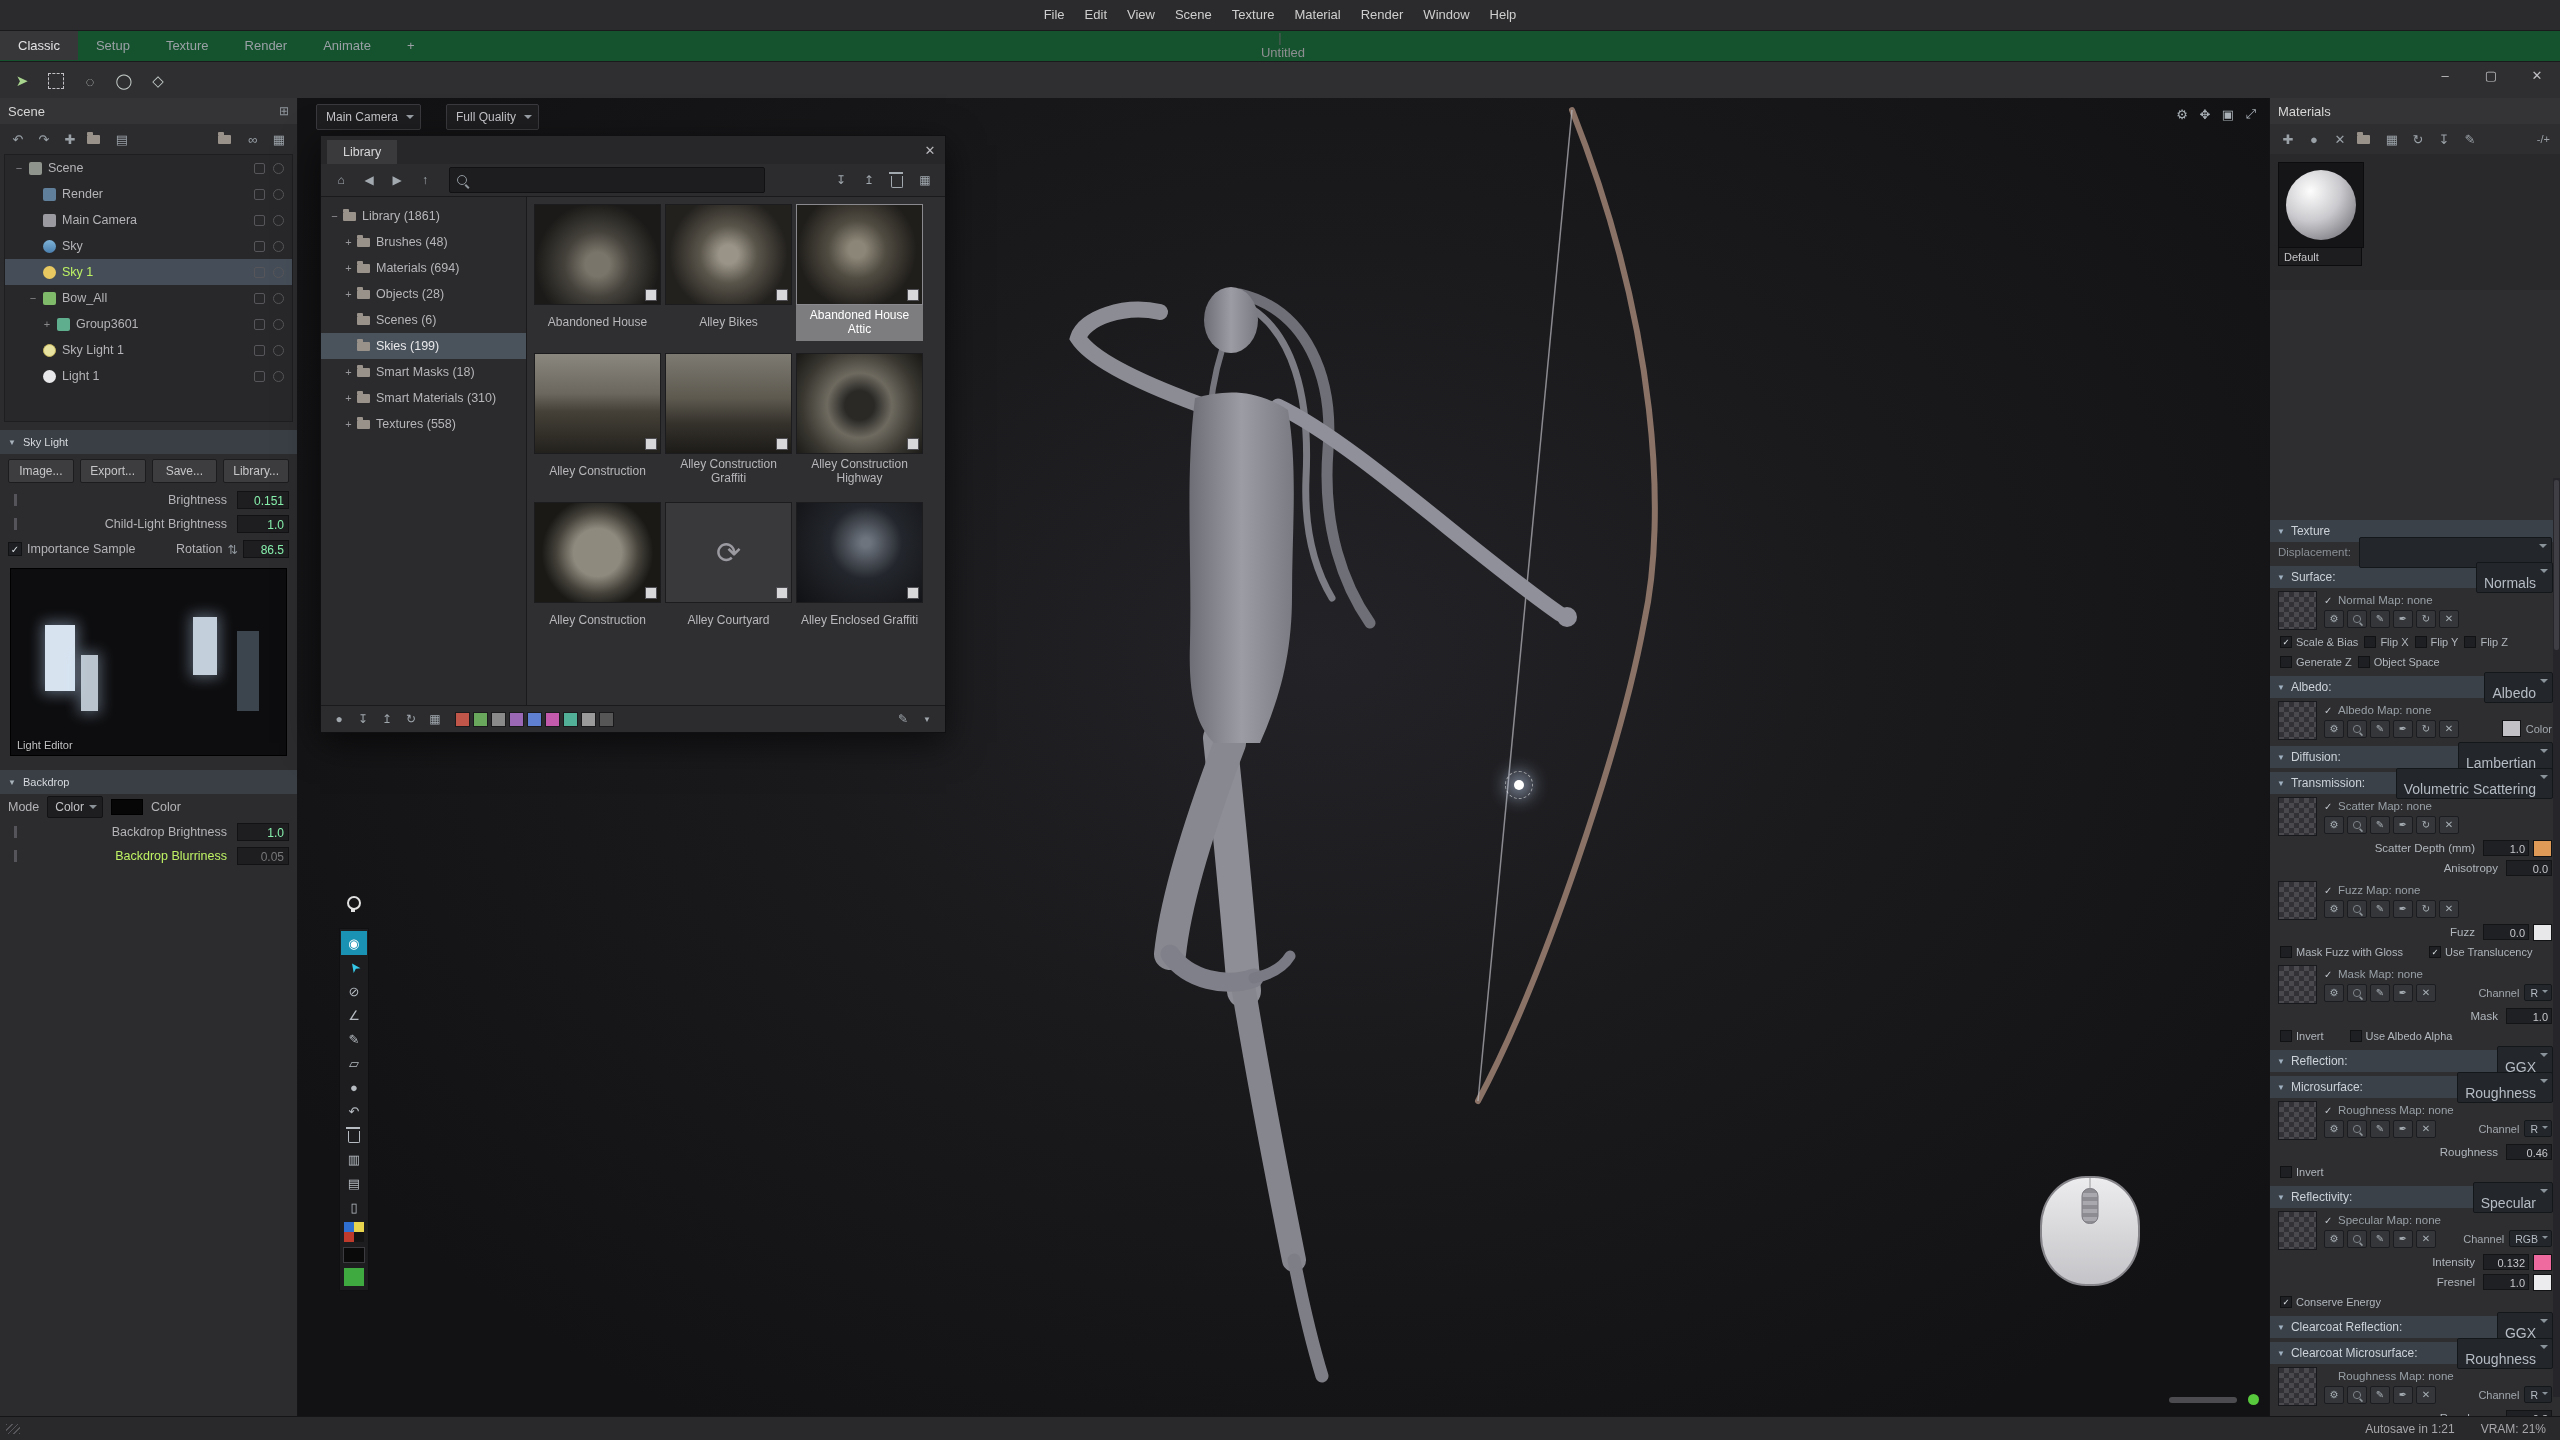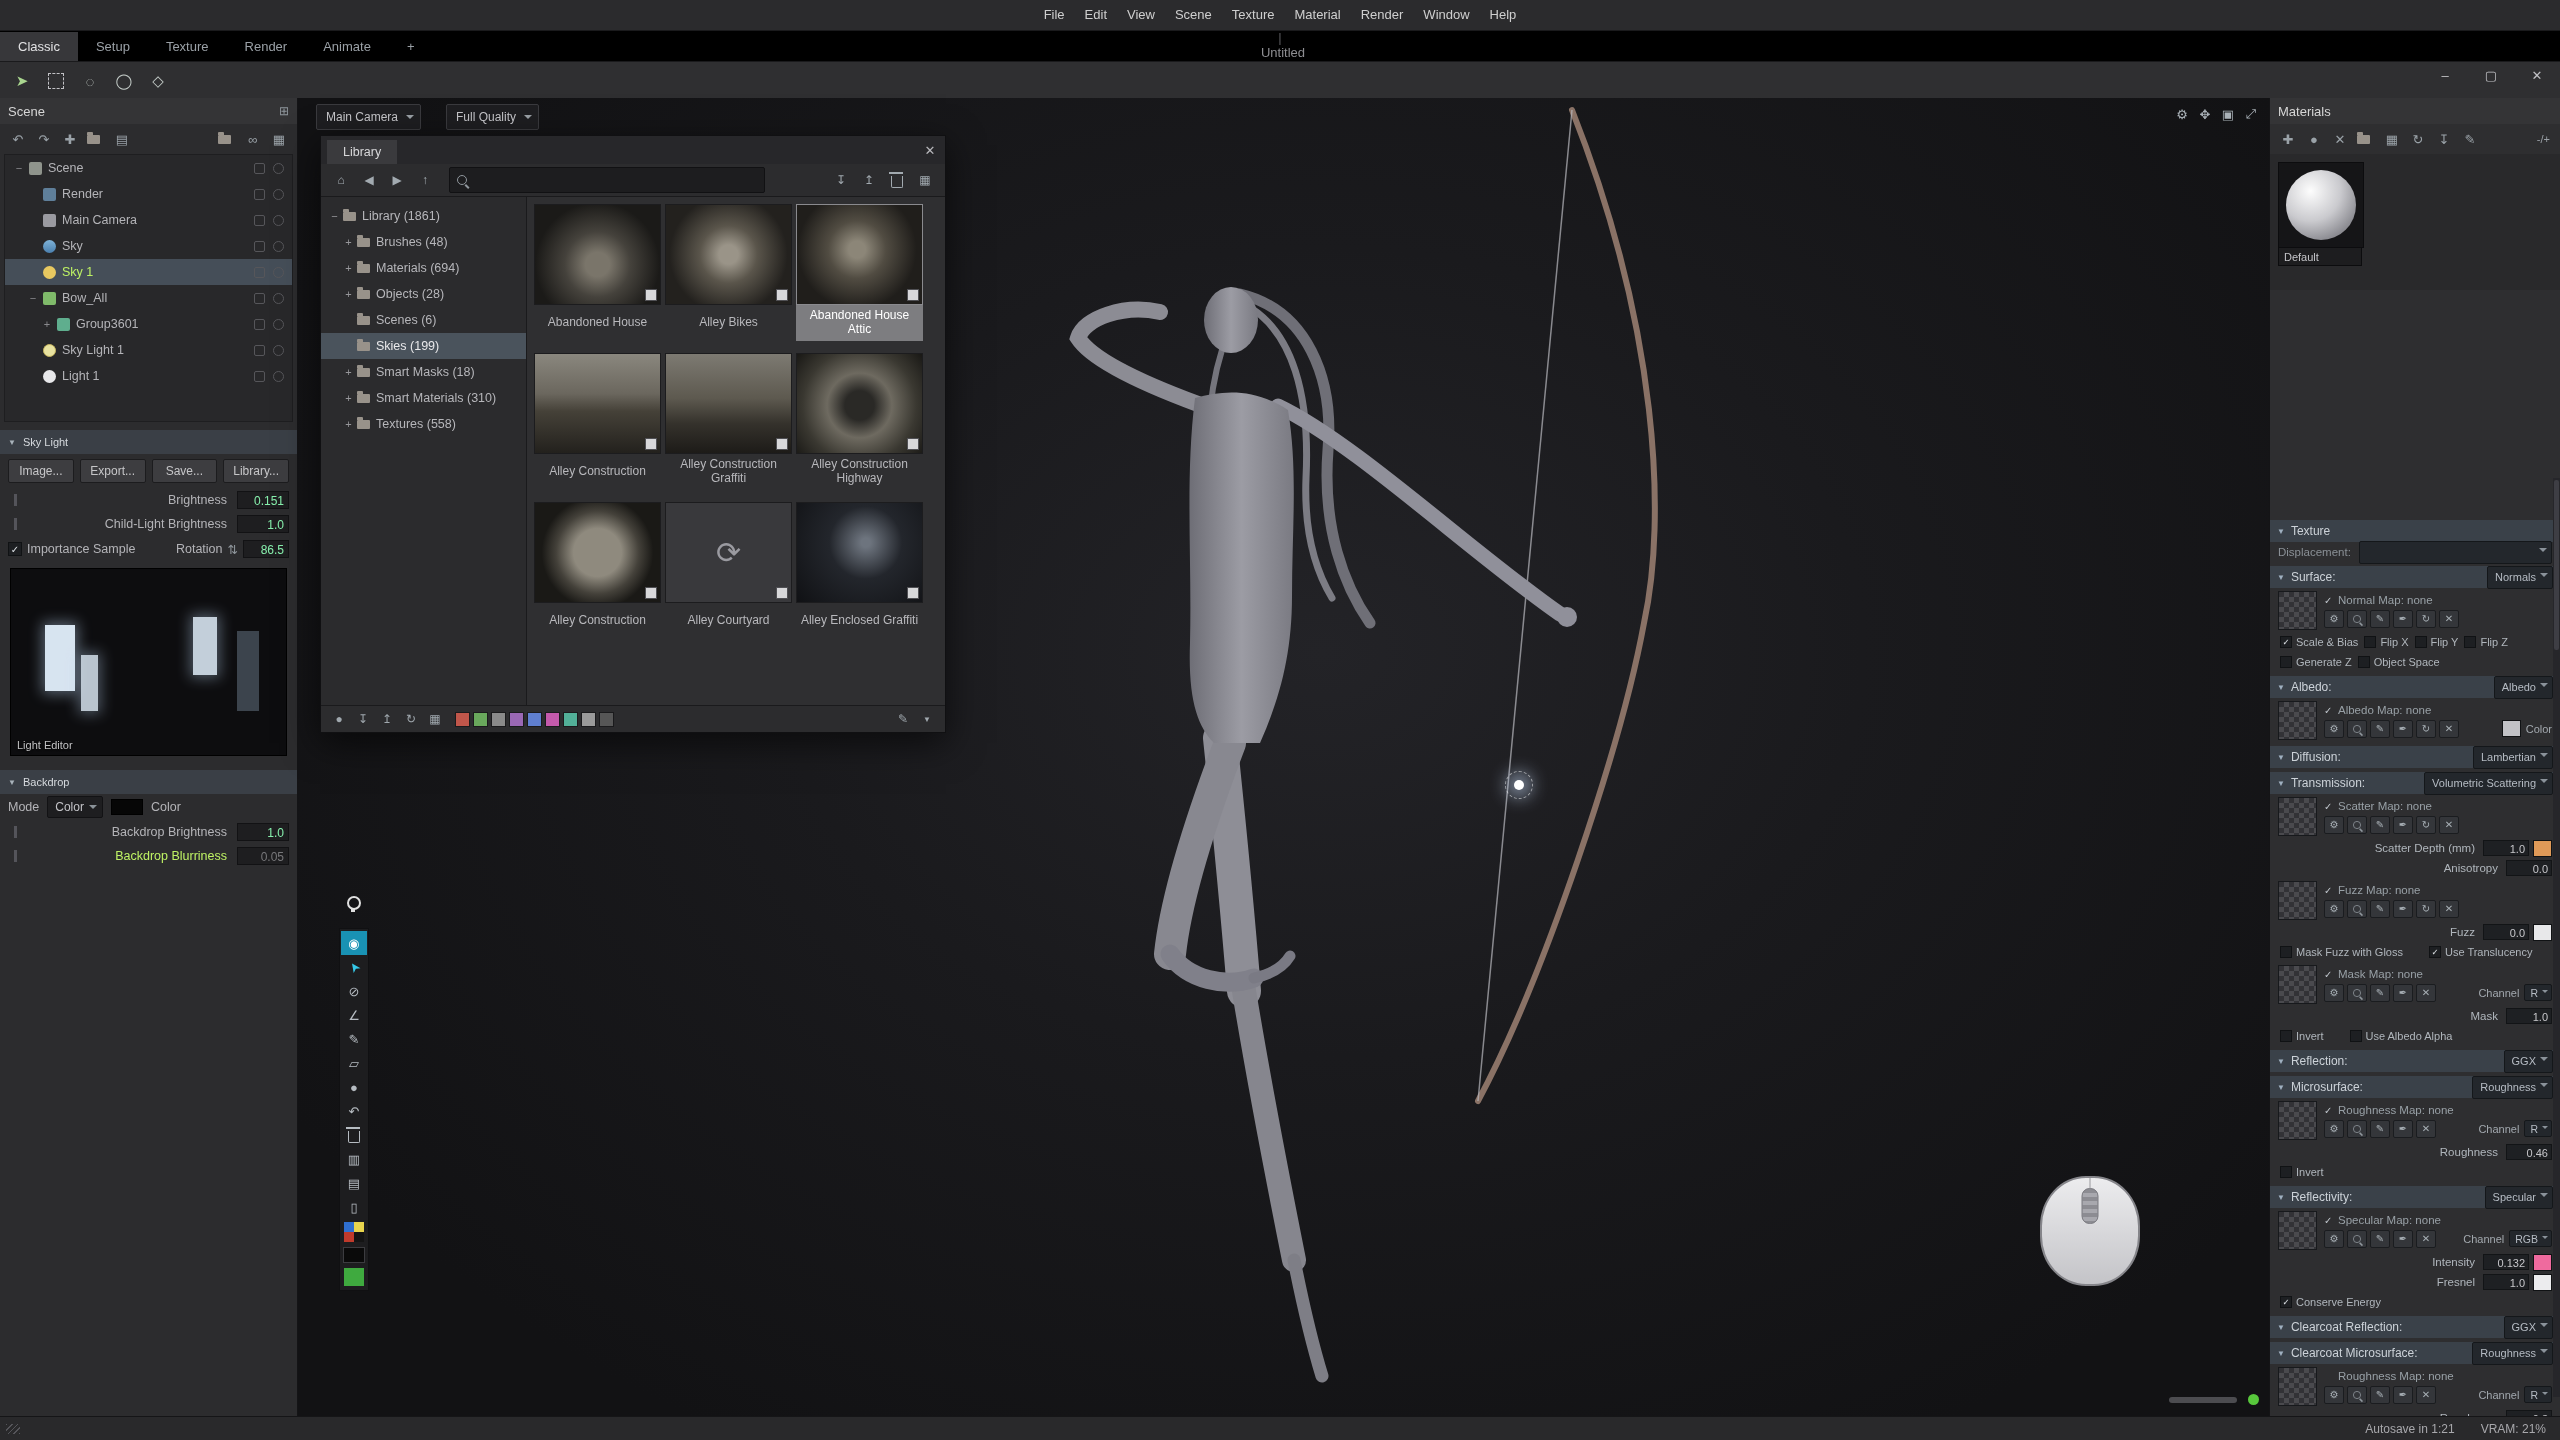--- a/index.html
+++ b/index.html
@@ -6,21 +6,21 @@
   .app{position:relative;width:2560px;height:1440px;background:#242426;font-family:"Liberation Sans",sans-serif;color:#c8c8c8;overflow:hidden;font-size:13px;-webkit-user-select:none;user-select:none;}
   
   .titlebar{height:30px;background:#2b2b2d;border-bottom:1px solid #1a1a1c;display:flex;align-items:center;flex-direction:column;}
   .logo{width:16px;height:16px;border-radius:50%;background:radial-gradient(circle at 35% 30%,#e05a4a,#8e2f26 70%,#53160f);margin:0 10px 0 8px;}
   .menu-item{padding:0 10px;line-height:30px;color:#cfcfcf;font-size:13px;cursor:default;}
   .tb-sep{color:#5a5a5e;margin:0 4px;}
   .doc-title{color:#8e8e92;margin-left:6px;}
   .win-btns{margin-left:auto;display:flex;}
   .win-btn{width:46px;height:30px;display:flex;align-items:center;justify-content:center;color:#c0c0c4;font-size:13px;}
   
-  .tabbar{height:30px;background:#000000;border-bottom:1px solid #1a1a1c;display:flex;align-items:center;}
+  .tabbar{height:30px;background:#14532d;border-bottom:1px solid #1a1a1c;display:flex;align-items:flex-start;}
   .tab{padding:0 18px;line-height:29px;color:#9aa0a6;font-size:13px;}
   .tab.on{background:#37373a;color:#e2e2e4;}
   
   .toolbar{height:38px;background:#2f2f31;border-bottom:1px solid #1b1b1d;display:flex;align-items:center;padding-left:8px;gap:6px;}
   .tool-btn{width:28px;height:28px;display:flex;align-items:center;justify-content:center;color:#c2cac6;font-size:15px;border-radius:2px;}
   .tool-btn.first{color:#a9d68f;}
   .marquee-shape{width:14px;height:14px;border:1px dashed #c2c2c6;}
   
   .main{position:absolute;top:98px;left:0;right:0;bottom:23px;display:flex;}
   
@@ -145,21 +145,21 @@
   .mat-tools{height:30px;display:flex;align-items:center;gap:2px;padding:0 6px;}
   .mat-tools .minusplus{margin-left:auto;font-size:11px;color:#9aa0a6;padding-right:4px;}
   .mat-preview{height:120px;background:#29292b;padding:8px;}
   .mat-tile{width:84px;height:84px;background:#151517;border:1px solid #0c0c0e;display:flex;align-items:center;justify-content:center;}
   .mat-sphere{width:70px;height:70px;border-radius:50%;background:radial-gradient(circle at 35% 30%,#fdfdfd,#cacace 45%,#8e8e94 75%,#6c6c72);}
   .mat-name{width:84px;height:18px;background:#1d1d1f;border:1px solid #0c0c0e;border-top:none;font-size:11px;color:#c4c4c8;line-height:18px;padding-left:5px;box-sizing:border-box;}
   .mat-spacer{height:226px;}
   .m-h{height:22px;background:#3a4149;display:flex;align-items:center;padding:0 7px;margin-top:4px;}
   .m-h .tri{font-size:8px;margin-right:6px;color:#9fb0c0;}
   .m-h .m-label{font-size:12px;color:#ccd2d8;}
-  .m-dd{margin-left:auto;height:17px;background:#23272c;border:1px solid #14171a;border-radius:2px;padding:4px 16px 0 7px;font-size:11px;color:#b6bcc4;position:relative;display:flex;align-items:flex-start;min-width:18px;}
+  .m-dd{margin-left:auto;height:17px;background:#23272c;border:1px solid #14171a;border-radius:2px;padding:12px 16px 0 7px;font-size:14px;color:#b6bcc4;position:relative;display:flex;align-items:flex-start;min-width:18px;}
   .m-dd::after{content:"";position:absolute;right:4px;top:6px;border:4px solid transparent;border-top-color:#8a929a;}
   .m-row{height:20px;display:flex;align-items:center;padding:0 8px;font-size:11.5px;color:#aab0b6;gap:8px;}
   .map-block{display:flex;padding:3px 8px 2px;gap:7px;}
   .checker{width:37px;height:37px;border:1px solid #17191c;flex:none;background:conic-gradient(#4a4a4e 0 25%,#323236 0 50%,#4a4a4e 0 75%,#323236 0) 0 0/10px 10px;}
   .map-col{flex:1;min-width:0;}
   .map-title{height:18px;display:flex;align-items:center;font-size:11.5px;color:#98a0a6;gap:4px;}
   .map-title i{font-style:normal;font-size:10px;color:#c0c6cc;width:10px;}
   .map-icons{height:19px;display:flex;align-items:center;gap:3px;}
   .mi{width:18px;height:16px;background:#34363a;border:1px solid #1a1c1f;border-radius:2px;color:#a8b0b6;font-size:10px;display:flex;align-items:center;justify-content:center;flex:none;}
   .ch-group{margin-left:auto;display:flex;align-items:center;gap:5px;font-size:11px;color:#a2a8ae;}

